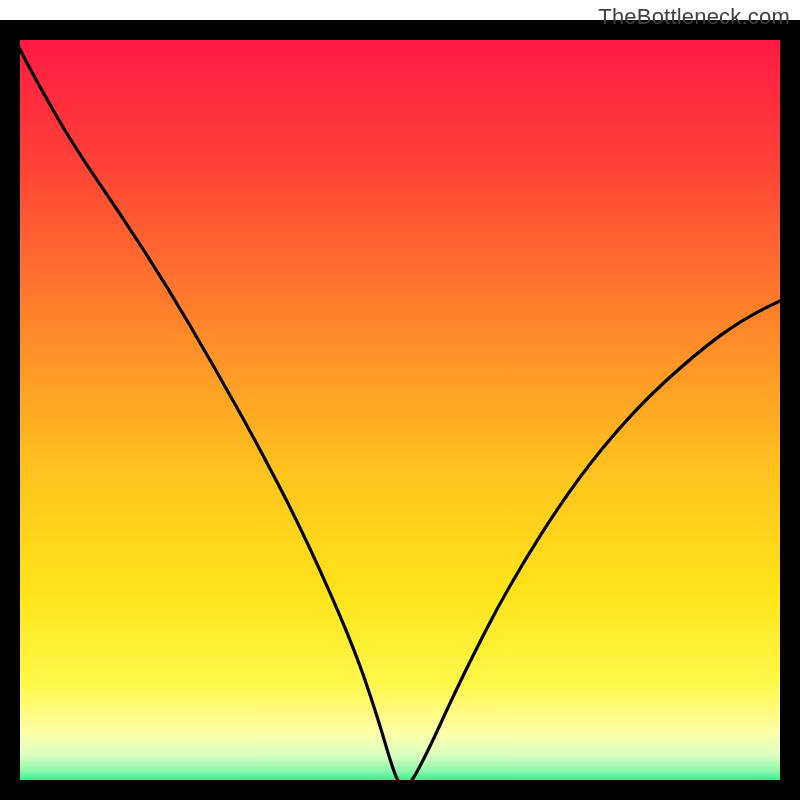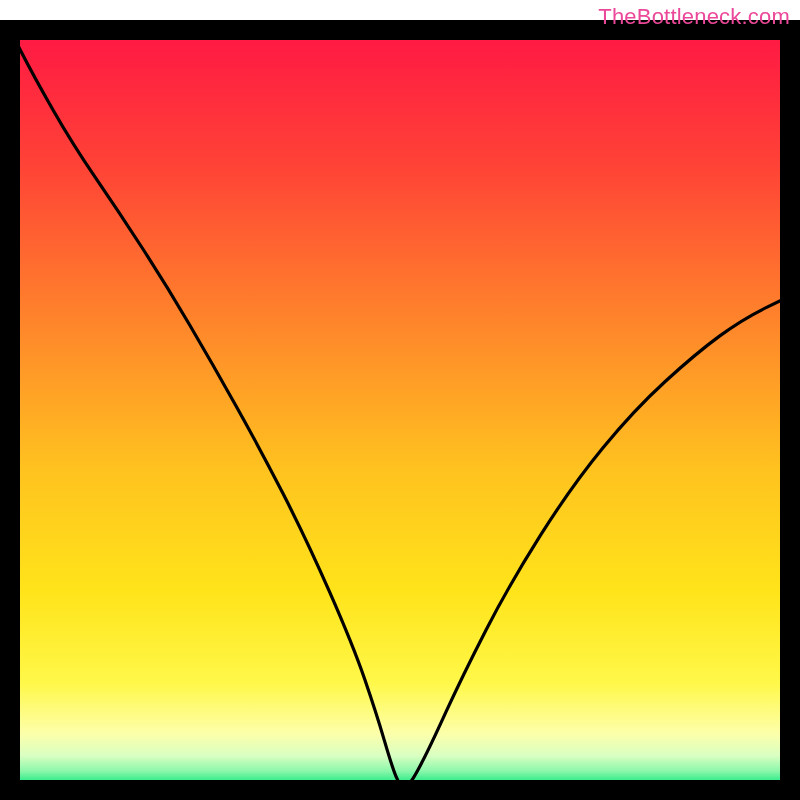--- a/index.html
+++ b/index.html
@@ -14,21 +14,21 @@
   .container {
     position: relative;
     width: 800px;
     height: 800px;
   }
   .watermark {
     position: absolute;
     top: 4px;
     right: 10px;
     font-size: 22px;
-    color: #ec4899;
+    color: #404040;
     font-weight: 400;
     letter-spacing: 0.2px;
   }
   svg {
     display: block;
   }
 </style>
 </head>
 <body>
 <div class="container">

